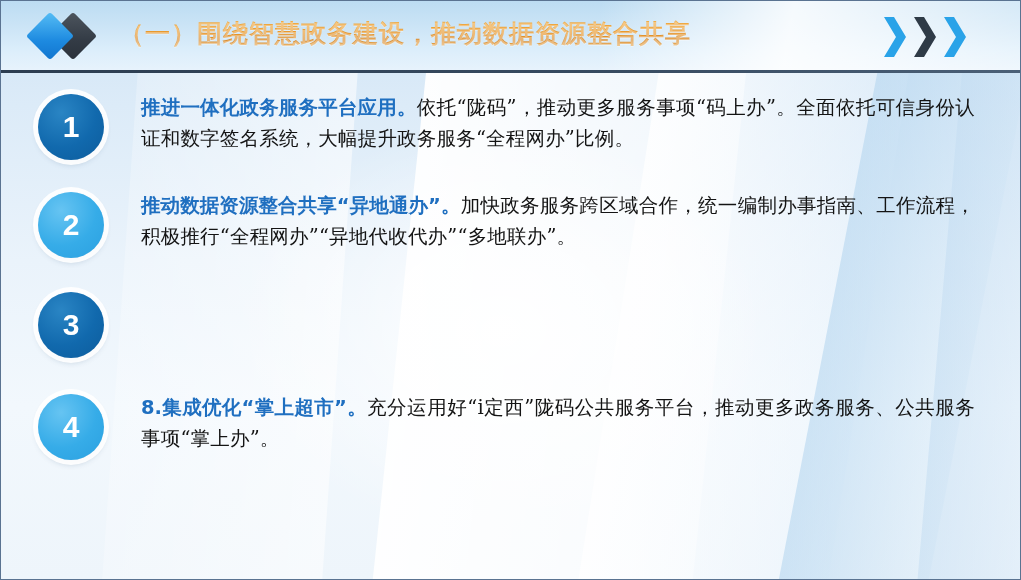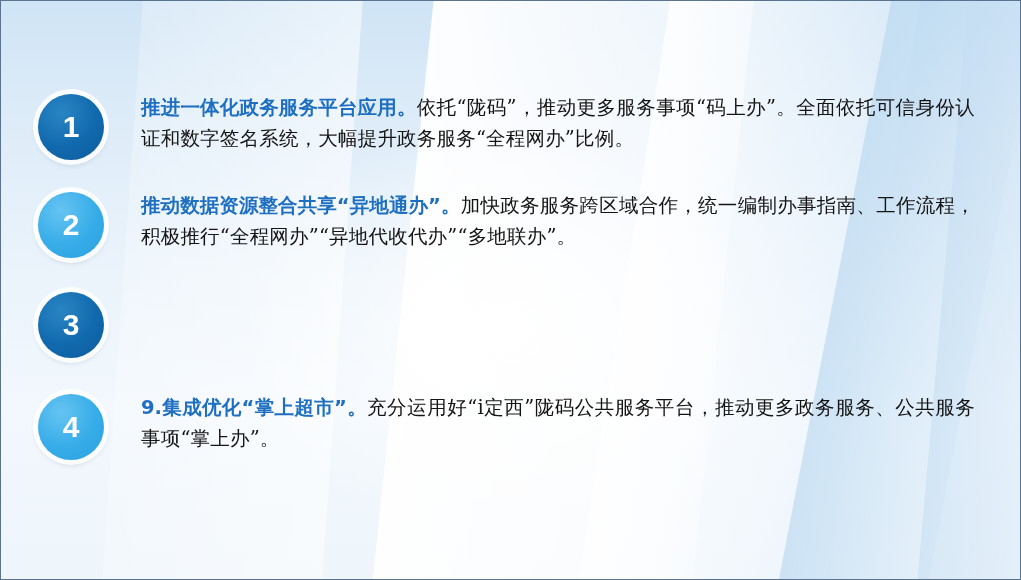--- a/index.html
+++ b/index.html
@@ -180,20 +180,44 @@
 
   <div class="bg-shapes">
     <i class="shape-e"></i>
     <i class="shape-a"></i>
     <i class="shape-b"></i>
     <i class="shape-c"></i>
     <i class="shape-d"></i>
     <i class="shape-glow"></i>
   </div>
 
+  <div class="header">
+    <div class="header-bg"></div>
+
+    <div class="logo-mark">
+      <span class="dia dia-dark"></span>
+      <span class="dia dia-blue"></span>
+    </div>
+
+    <div class="title-text">（一）围绕智慧政务建设，推动数据资源整合共享</div>
+
+    <div class="chevrons">
+      <svg class="chev" viewBox="0 0 26 44">
+        <polygon points="2,2 14,22 2,42 12,42 24,22 12,2" fill="#2aa3e8"></polygon>
+      </svg>
+      <svg class="chev" viewBox="0 0 26 44">
+        <polygon points="2,2 14,22 2,42 12,42 24,22 12,2" fill="#2f3b47"></polygon>
+      </svg>
+      <svg class="chev" viewBox="0 0 26 44">
+        <polygon points="2,2 14,22 2,42 12,42 24,22 12,2" fill="#2aa3e8"></polygon>
+      </svg>
+    </div>
+
+    <div class="header-rule"></div>
+  </div>
 
   <div class="content">
 
     <div class="item item-1">
       <div class="bullet-wrap">
         <div class="bullet bullet-dark">1</div>
       </div>
       <div class="body-text">
         <span class="lead">推进一体化政务服务平台应用。</span><span>依托“陇码”，推动更多服务事项“码上办”。全面依托可信身份认证和数字签名系统，大幅提升政务服务“全程网办”比例。</span>
       </div>
@@ -212,18 +236,18 @@
       <div class="bullet-wrap">
         <div class="bullet bullet-dark">3</div>
       </div>
     </div>
 
     <div class="item item-4">
       <div class="bullet-wrap">
         <div class="bullet bullet-light">4</div>
       </div>
       <div class="body-text">
-        <span class="lead">9.集成优化“掌上超市”。</span><span>充分运用好“i定西”陇码公共服务平台，推动更多政务服务、公共服务事项“掌上办”。</span>
+        <span class="lead">8.集成优化“掌上超市”。</span><span>充分运用好“i定西”陇码公共服务平台，推动更多政务服务、公共服务事项“掌上办”。</span>
       </div>
     </div>
 
   </div>
 </div>
 
 </body></html>

